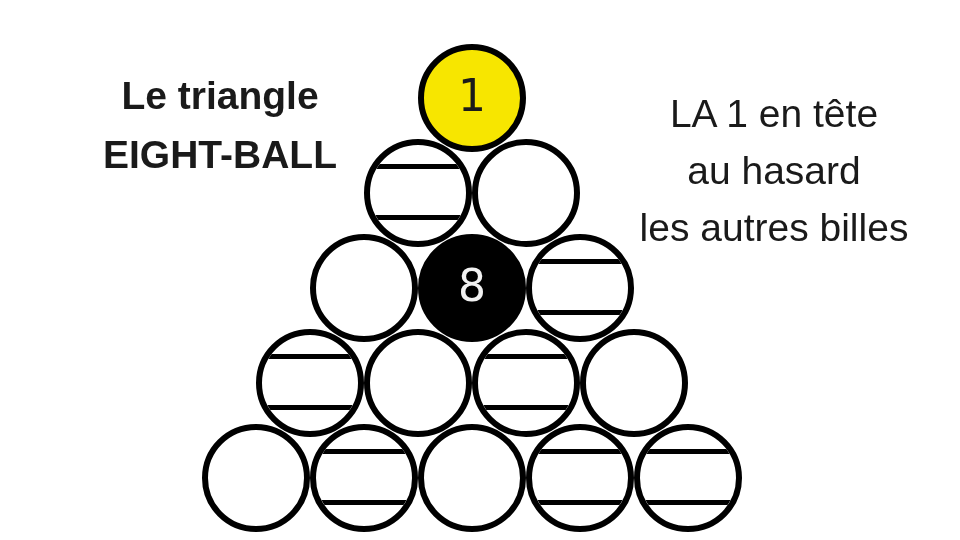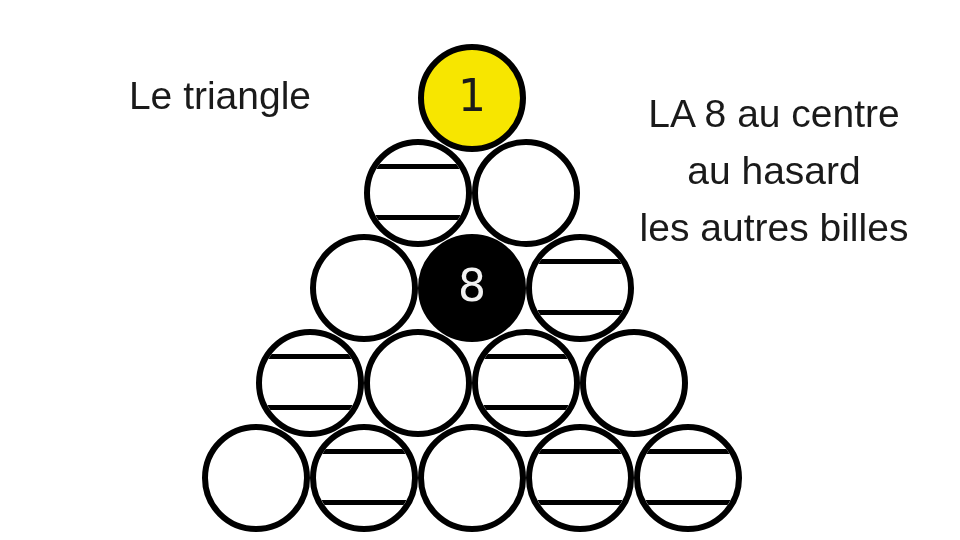--- a/index.html
+++ b/index.html
@@ -21,20 +21,21 @@
     text-align: center;
     font-size: 39px;
     color: #1a1a1a;
     letter-spacing: 0px;
   }
   #left-title {
     left: 70px;
     top: 66px;
     width: 300px;
     line-height: 59px;
+    font-weight: bold;
   }
   #right-note {
     left: 596px;
     top: 85px;
     width: 356px;
     line-height: 57px;
   }
   .text-line {
     display: block;
     white-space: nowrap;
@@ -76,24 +77,25 @@
     top: -2px;
   }
 </style>
 </head>
 <body>
 
 <div id="canvas">
 
   <div id="left-title" class="text-block">
     <span class="text-line">Le triangle</span>
+    <span class="text-line">EIGHT-BALL</span>
   </div>
 
   <div id="right-note" class="text-block">
-    <span class="text-line">LA 8 au centre</span>
+    <span class="text-line">LA 1 en tête</span>
     <span class="text-line">au hasard</span>
     <span class="text-line">les autres billes</span>
   </div>
 
   <div id="rack">
       <div class="ball" style="left: 418px; top: 44px; background: rgb(247, 230, 0);">
         <span class="ball-label" style="color: rgb(26, 26, 26);">1</span>
       </div>
       <div class="ball" style="left: 364px; top: 139px; background: rgb(255, 255, 255);">
         <div class="stripe stripe-top" style="background: rgb(0, 0, 0);"></div>

